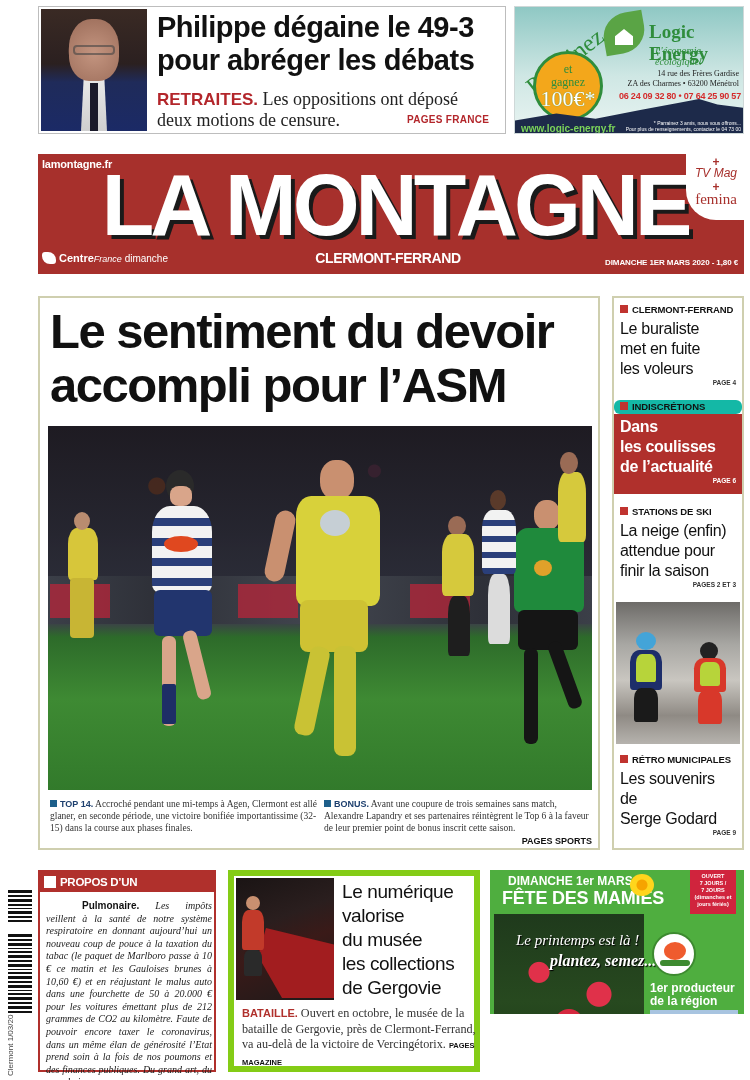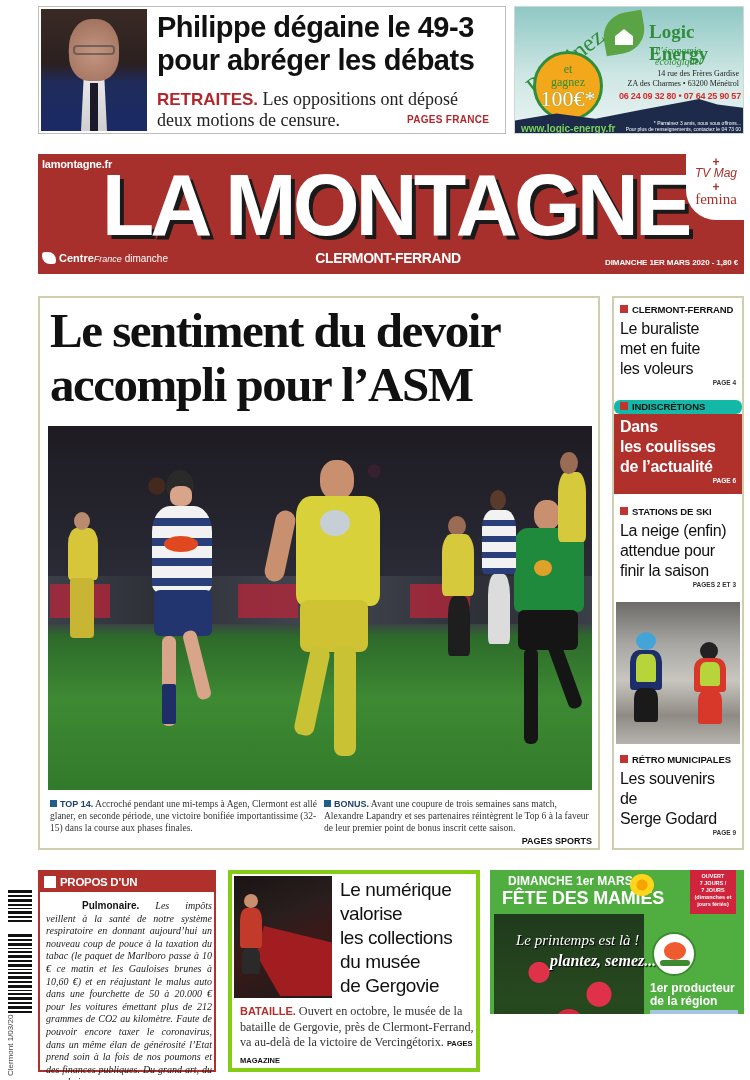--- a/index.html
+++ b/index.html
@@ -48,21 +48,21 @@
     .mast-supp .fem { display:block; font-family: "Liberation Serif", serif; font-size: 15px; line-height: 15px; }
     .mast-group { left: 4px; top: 98px; font-size: 11px; font-weight: bold; color: #fff; }
     .mast-group .logo { display:inline-block; width: 14px; height: 12px; background: #fff; border-radius: 3px 8px 3px 8px; vertical-align: -2px; margin-right: 3px; }
     .mast-group .fr { font-style: italic; font-weight: normal; font-size: 9px; }
     .mast-group .dim { font-weight: normal; font-size: 10px; }
     .mast-edition { left: 250px; top: 96px; width: 200px; text-align: center; font-size: 14px; font-weight: bold; color: #fff; letter-spacing: -.4px; }
     .mast-date { left: 520px; top: 104px; width: 180px; text-align: right; font-size: 8px; font-weight: bold; color: #fff; letter-spacing: -.1px; }
 
     
     .main { left: 38px; top: 296px; width: 562px; height: 554px; border: 2px solid #cfcfaf; background: #fff; }
-    .main-title { left: 10px; top: 6px; width: 545px; font-family: Liberation Serif, serif; font-weight: bold; font-size: 49px; line-height: 54px; color: #111; letter-spacing: -1.5px; }
+    .main-title { left: 10px; top: 6px; width: 545px; font-family: Liberation Sans, sans-serif; font-weight: bold; font-size: 49px; line-height: 54px; color: #111; letter-spacing: -1.5px; }
     .main-photo { left: 8px; top: 128px; width: 544px; height: 364px; overflow: hidden;
       background: linear-gradient(180deg, #151a22 0%, #1d2530 30%, #2a3440 48%, #3c4048 54%, #2d6b2a 58%, #3e8a33 75%, #327a2b 100%); }
     .main-photo .crowd { position:absolute; left:0; top:0; width:544px; height:150px; background: radial-gradient(circle at 20% 40%, #4a2a1e 0 8px, transparent 9px), radial-gradient(circle at 60% 30%, #3a2230 0 6px, transparent 7px), linear-gradient(180deg,#201c22,#2b2b36); opacity:.9; }
     .main-photo .board { position:absolute; left:0; top:150px; width:544px; height:48px; background: linear-gradient(90deg,#3b3f48,#2e3038 20%,#42464f 50%,#2e3038 80%,#3b3f48); }
     .main-photo .board .sg { position:absolute; top:8px; width:60px; height:34px; background:#b8253a; opacity:.75; }
     .pl { position:absolute; }
     .pl .body { position:absolute; border-radius: 30% 30% 10% 10%; }
     .main-caption { left: 10px; top: 500px; width: 270px; font-family: "Liberation Serif", serif; font-size: 9.5px; line-height: 12px; color: #333; }
     .main-caption2 { left: 284px; top: 500px; width: 268px; font-family: "Liberation Serif", serif; font-size: 9.5px; line-height: 12px; color: #333; }
     .cap-k { font-family: "Liberation Sans", sans-serif; font-weight: bold; color: #1d3f6e; font-size: 9px; }
@@ -86,21 +86,21 @@
     .barcode { left: 8px; top: 890px; width: 28px; height: 128px; }
     .barcode .bar { position:absolute; left:0; height: 2px; width: 24px; background:#111; }
     .barcode-txt { left: 4px; top: 1020px; width: 30px; font-size: 8px; color: #444; transform: rotate(-90deg); transform-origin: left top; white-space: nowrap; }
 
     .propos { left: 38px; top: 870px; width: 178px; height: 202px; border: 2px solid #b0302c; background: #fff; }
     .propos-head { left: 0; top: 0; width: 174px; height: 20px; background: #b0302c; color: #fff; font-size: 11.5px; font-weight: bold; line-height: 20px; padding-left: 20px; letter-spacing: -.3px; }
     .propos-head .wsq { position:absolute; left: 4px; top: 4px; width: 12px; height: 12px; background: #fff; }
     .propos-body { left: 6px; top: 28px; width: 166px; font-family: "Liberation Serif", serif; font-style: italic; font-size: 10px; line-height: 12.6px; color: #222; text-align: justify; }
     .propos-body .k { font-family: Liberation Sans, sans-serif; font-style: normal; font-weight: bold; color: #111; margin-left: 36px; }
 
-    .gergo { left: 228px; top: 870px; width: 252px; height: 202px; border: 4px solid #84cc16; background: #fff; }
+    .gergo { left: 228px; top: 870px; width: 252px; height: 202px; border: 6px solid #84cc16; background: #fff; }
     .gergo-photo { left: 2px; top: 2px; width: 98px; height: 122px; overflow: hidden;
       background: linear-gradient(160deg, #1a1414 0%, #2a1e1e 35%, #3a1a18 55%, #1e1a1a 100%); }
     .gergo-photo .carpet { position:absolute; left: 22px; top: 50px; width: 80px; height: 70px; background: #a21d1f; clip-path: polygon(10% 0,100% 25%,100% 100%,30% 100%,0 40%); }
     .gergo-title { left: 108px; top: 4px; width: 140px; font-size: 19px; line-height: 24px; color: #111; letter-spacing: -.4px; }
     .gergo-body { left: 8px; top: 130px; width: 240px; font-family: "Liberation Serif", serif; font-size: 12.2px; line-height: 15.5px; color: #333; }
     .gergo-body .k { font-family: "Liberation Sans", sans-serif; font-weight: bold; color: #b0302c; font-size: 11px; }
     .gergo-body .ref { font-family: "Liberation Sans", sans-serif; font-weight: bold; color: #111; font-size: 7.5px; }
 
     .ad-bot { left: 490px; top: 870px; width: 254px; height: 144px; background: #4fae3f; overflow: hidden; }
     .ad-bot-h1 { left: 18px; top: 4px; font-size: 12px; font-weight: bold; color: #fff; }
@@ -367,22 +367,22 @@
     <div class="carpet"></div>
     <div class="pl" style="left:4px;top:18px;width:26px;height:80px;">
       <div class="body" style="left:6px;top:0;width:14px;height:14px;background:#c99070;border-radius:50%;"></div>
       <div class="body" style="left:2px;top:14px;width:22px;height:40px;background:#c23a2a;"></div>
       <div class="body" style="left:4px;top:54px;width:18px;height:26px;background:#2a2a2a;"></div>
     </div>
   </div>
   <div class="abs gergo-title">
     <div>Le numérique</div>
     <div>valorise</div>
+    <div>du musée</div>
     <div>les collections</div>
-    <div>du musée</div>
     <div>de Gergovie</div>
   </div>
   <div class="abs gergo-body">
     <span class="k">BATAILLE.</span><span> Ouvert en octobre, le musée de la bataille de Gergovie, près de Clermont-Ferrand, va au-delà de la victoire de Vercingétorix. </span><span class="ref">PAGES MAGAZINE</span>
   </div>
 </div>
 
 <div class="abs ad-bot">
   <div class="abs ad-bot-h1">DIMANCHE 1er MARS</div>
   <div class="abs ad-bot-h2">FÊTE DES MAMIES</div>

